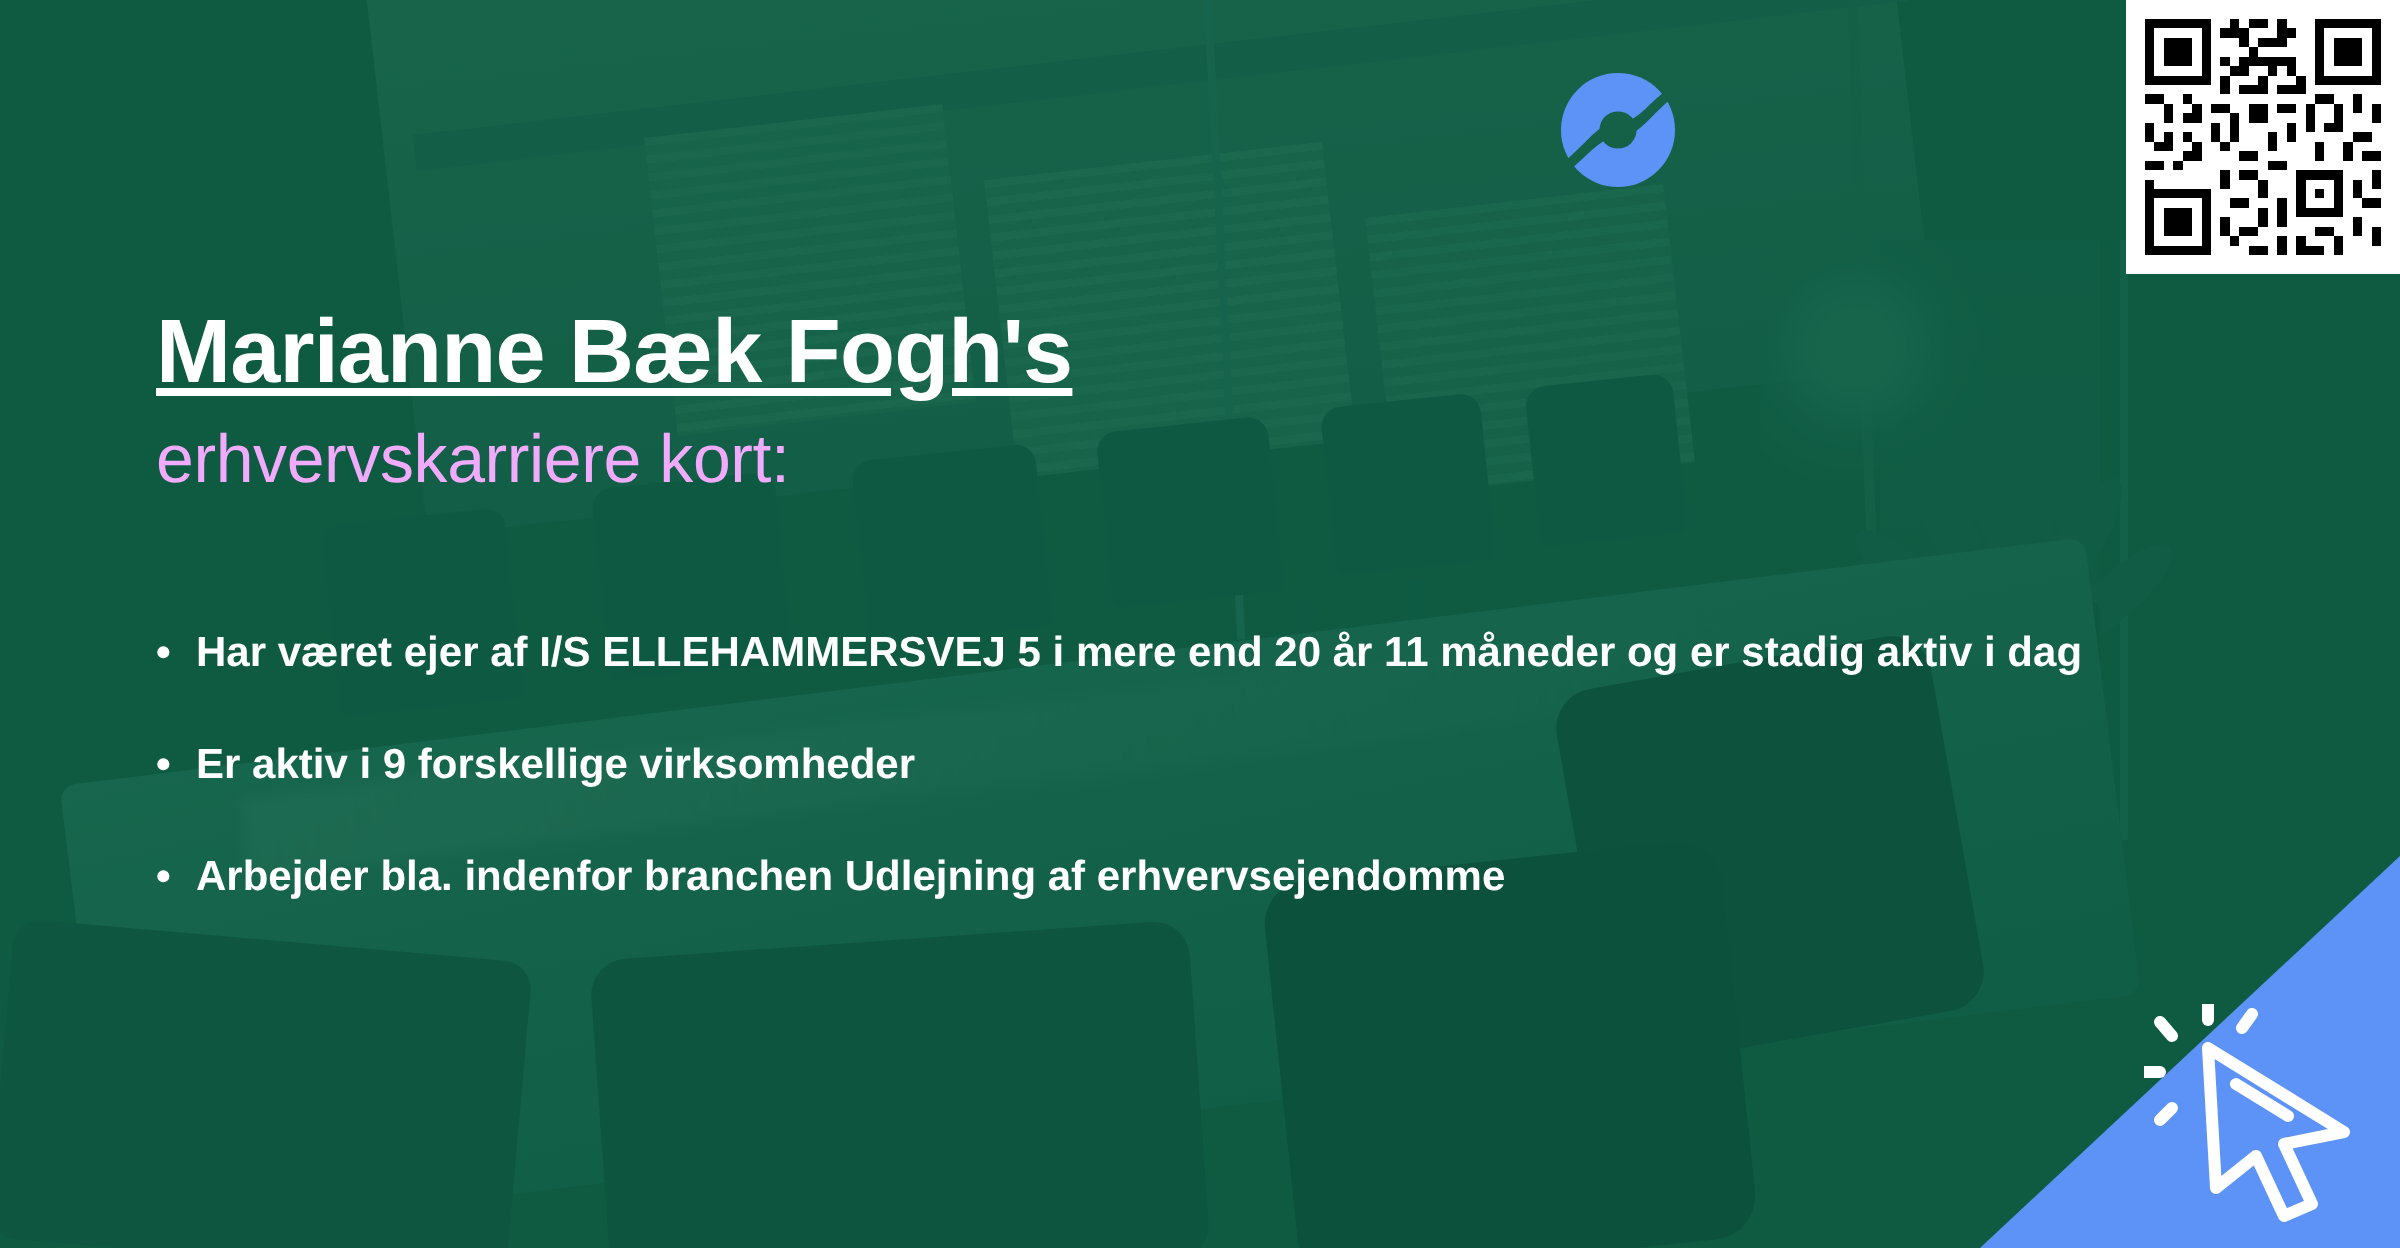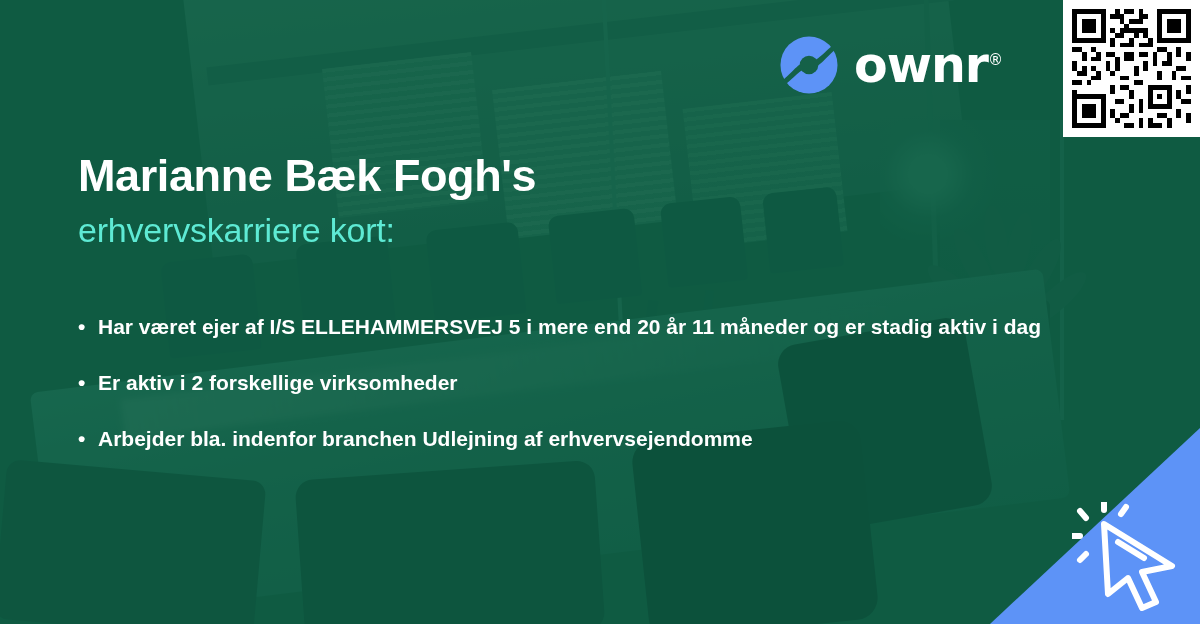--- a/index.html
+++ b/index.html
@@ -165,23 +165,24 @@
     top: 152px;
     right: 180px;
   }
   .title {
     color: #ffffff;
     font-size: 45px;
     font-weight: bold;
     line-height: 1.08;
     margin: 0;
     letter-spacing: -0.4px;
+    text-decoration: underline;
   }
   .subtitle {
-    color: #5eead4;
+    color: #f0abfc;
     font-size: 34px;
     font-weight: normal;
     line-height: 1.25;
     margin: 8px 0 0 0;
     letter-spacing: -0.2px;
   }
   .bullets {
     position: absolute;
     left: 78px;
     top: 312px;
@@ -252,21 +253,20 @@
           <mask id="swooshmask">
             <rect x="0" y="0" width="100" height="100" fill="#fff"></rect>
             <path d="M 4 78 C 28 58 34 44 50 44 C 66 44 72 30 96 12
                      L 96 22 C 74 40 66 56 50 56 C 34 56 28 70 4 88 Z" fill="#000"></path>
             <circle cx="50" cy="50" r="15" fill="#000"></circle>
           </mask>
         </defs>
         <circle cx="50" cy="50" r="46" fill="#5d93f7" mask="url(#swooshmask)"></circle>
       </svg>
     </span>
-    <span class="logo-word"><span>ownr</span><span class="logo-reg">®</span></span>
   </div>
 
   <div class="qr">
     <svg viewBox="0 0 29 29" shape-rendering="crispEdges" aria-hidden="true">
       <rect width="29" height="29" fill="#ffffff"></rect>
       <g fill="#000000">
 
         <rect x="2" y="2" width="7" height="1"></rect>
           <rect x="2" y="8" width="7" height="1"></rect>
         <rect x="2" y="2" width="1" height="7"></rect>
@@ -375,21 +375,21 @@
     <p class="subtitle">erhvervskarriere kort:</p>
   </div>
 
   <div class="bullets">
     <div class="bullet">
       <span class="bullet-dot">•</span>
       <span class="bullet-text">Har været ejer af I/S ELLEHAMMERSVEJ 5 i mere end 20 år 11 måneder og er stadig aktiv i dag</span>
     </div>
     <div class="bullet">
       <span class="bullet-dot">•</span>
-      <span class="bullet-text">Er aktiv i 2 forskellige virksomheder</span>
+      <span class="bullet-text">Er aktiv i 9 forskellige virksomheder</span>
     </div>
     <div class="bullet">
       <span class="bullet-dot">•</span>
       <span class="bullet-text">Arbejder bla. indenfor branchen Udlejning af erhvervsejendomme</span>
     </div>
   </div>
 
   <div class="corner-triangle"></div>
   <svg class="cursor-icon" viewBox="0 0 120 110" aria-hidden="true">
     <g fill="none" stroke="#ffffff" stroke-width="6" stroke-linecap="round" stroke-linejoin="round">

